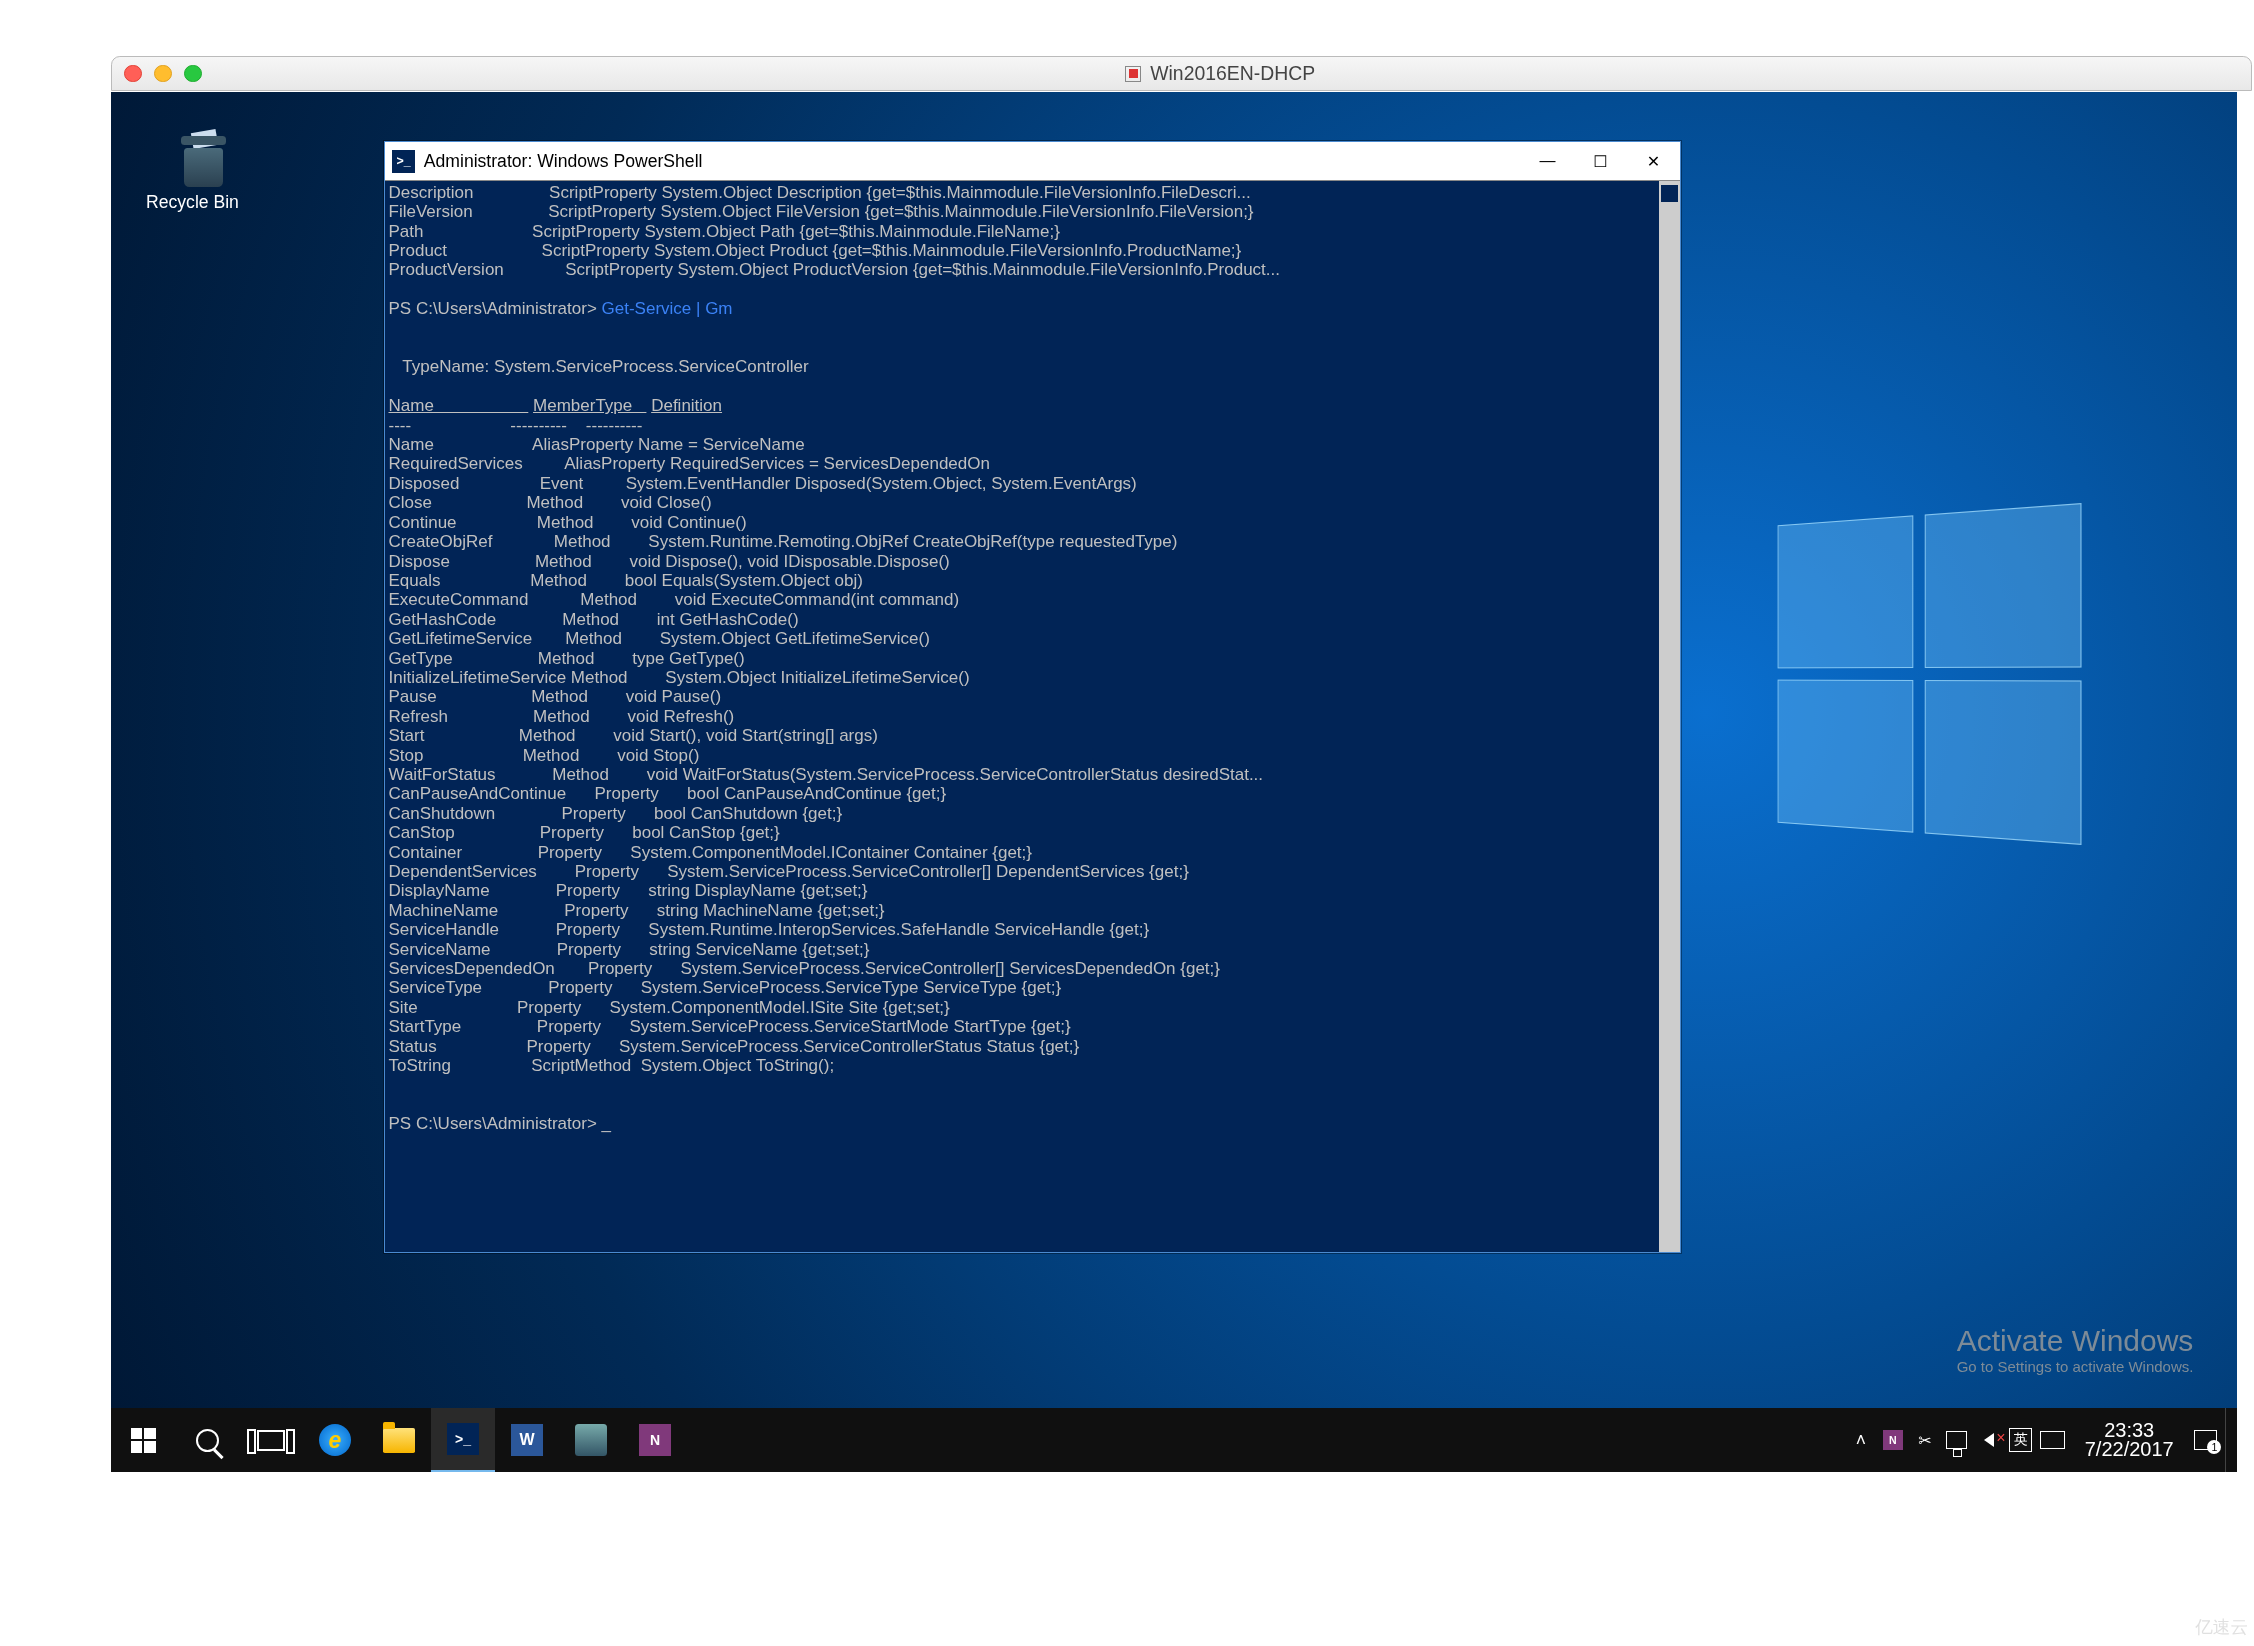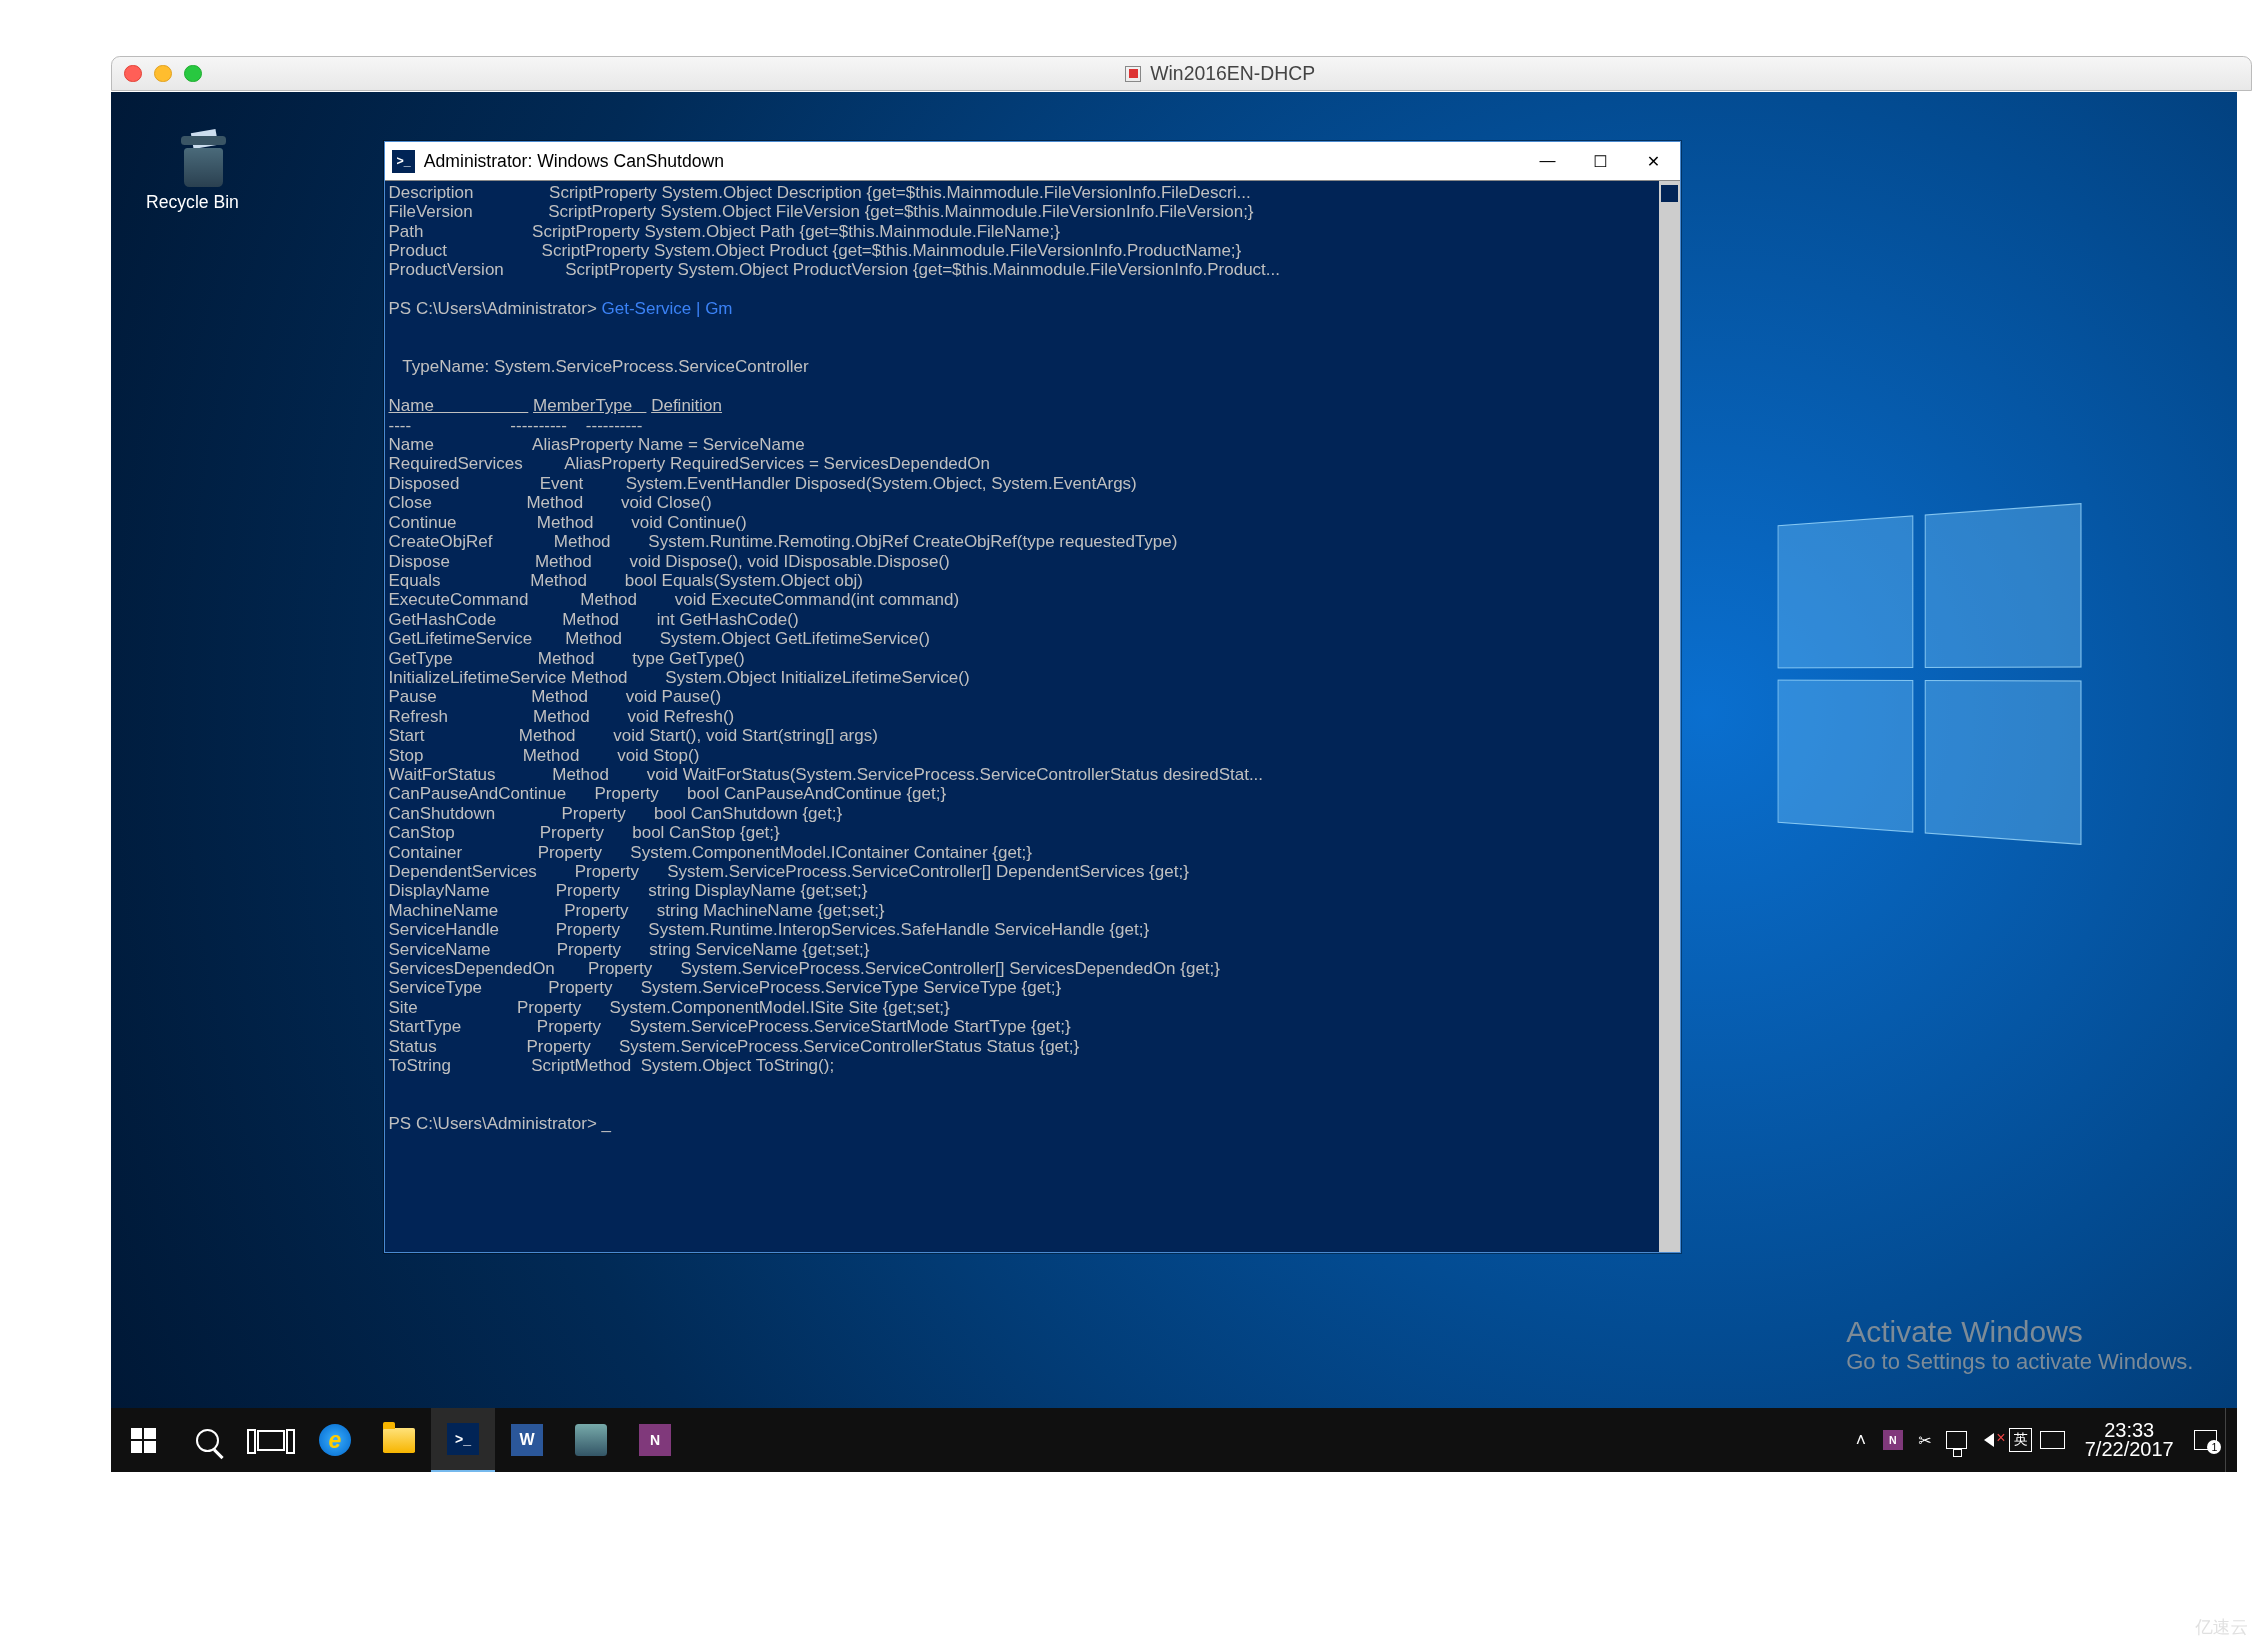--- a/index.html
+++ b/index.html
@@ -88,21 +88,21 @@
 .ps-body .y{color:#3b82f6;}
 .ps-body .u{text-decoration:underline;}
 .ps-scrollbar{position:absolute;top:39px;right:0;bottom:0;width:21px;background:#cdcdcd;}
 .ps-thumb{position:absolute;top:3.5px;left:1.8px;right:1.8px;height:17.6px;background:#012456;}
 
 
 .activate{
   position:absolute; bottom:97px; right:44px; color:#7d8b97;margin-left:12px;
 }
 .activate h3{font-weight:400;font-size:30px;}
-.activate p{font-size:22px;}
+.activate p{font-size:15px;}
 
 
 .taskbar{
   position:absolute;left:0;right:0;bottom:0;height:64px;
   background:#101010;display:flex;align-items:center;
   color:#fff;
 }
 .tb-left{display:flex;align-items:center;height:100%;}
 .tb-btn{width:64px;height:64px;display:flex;align-items:center;justify-content:center;position:relative;}
 .tb-btn.active{background:#2a2a2a;border-bottom:2.6px solid #76b9ed;}
@@ -172,21 +172,21 @@
       <div class="bin-paper"></div>
         <div class="bin-lid"></div>
         <div class="bin-body"></div>
     </div>
     <div>Recycle Bin</div>
   </div>
 
   <div class="ps-window">
     <div class="ps-titlebar">
       <div class="ps-icon">&gt;_</div>
-      <div class="ps-title">Administrator: Windows CanShutdown</div>
+      <div class="ps-title">Administrator: Windows PowerShell</div>
       <div class="win-btn">—</div>
       <div class="win-btn">☐</div>
       <div class="win-btn">✕</div>
     </div>
     <div class="ps-body" id="ps-body">Description                ScriptProperty System.Object Description {get=$this.Mainmodule.FileVersionInfo.FileDescri...
 FileVersion                ScriptProperty System.Object FileVersion {get=$this.Mainmodule.FileVersionInfo.FileVersion;}
 Path                       ScriptProperty System.Object Path {get=$this.Mainmodule.FileName;}
 Product                    ScriptProperty System.Object Product {get=$this.Mainmodule.FileVersionInfo.ProductName;}
 ProductVersion             ScriptProperty System.Object ProductVersion {get=$this.Mainmodule.FileVersionInfo.Product...
 

